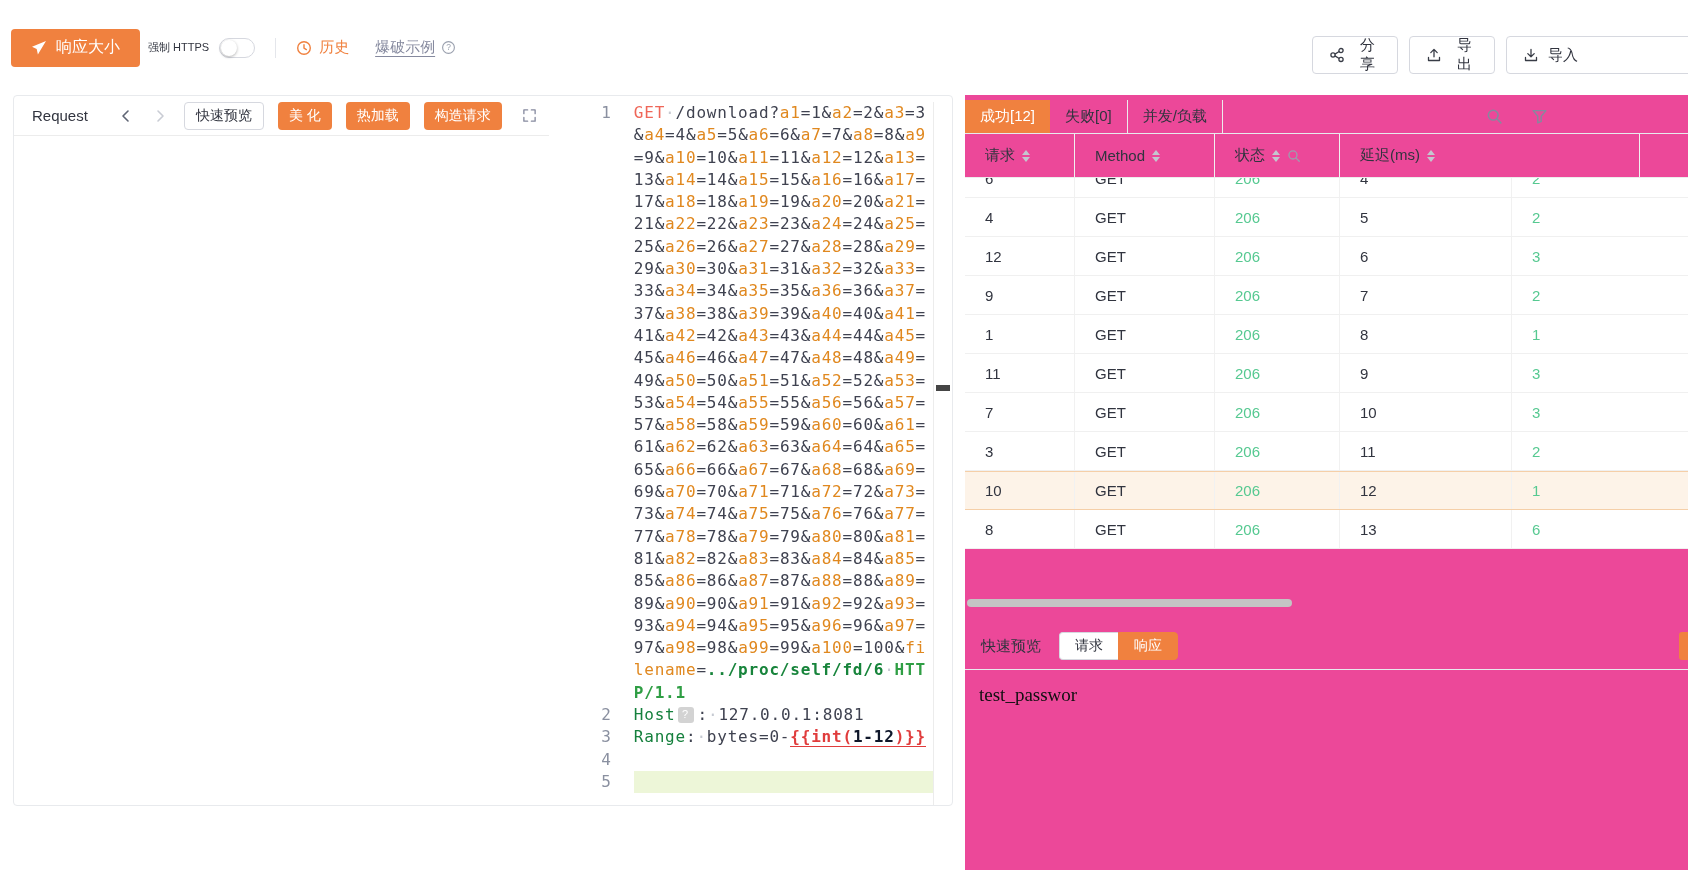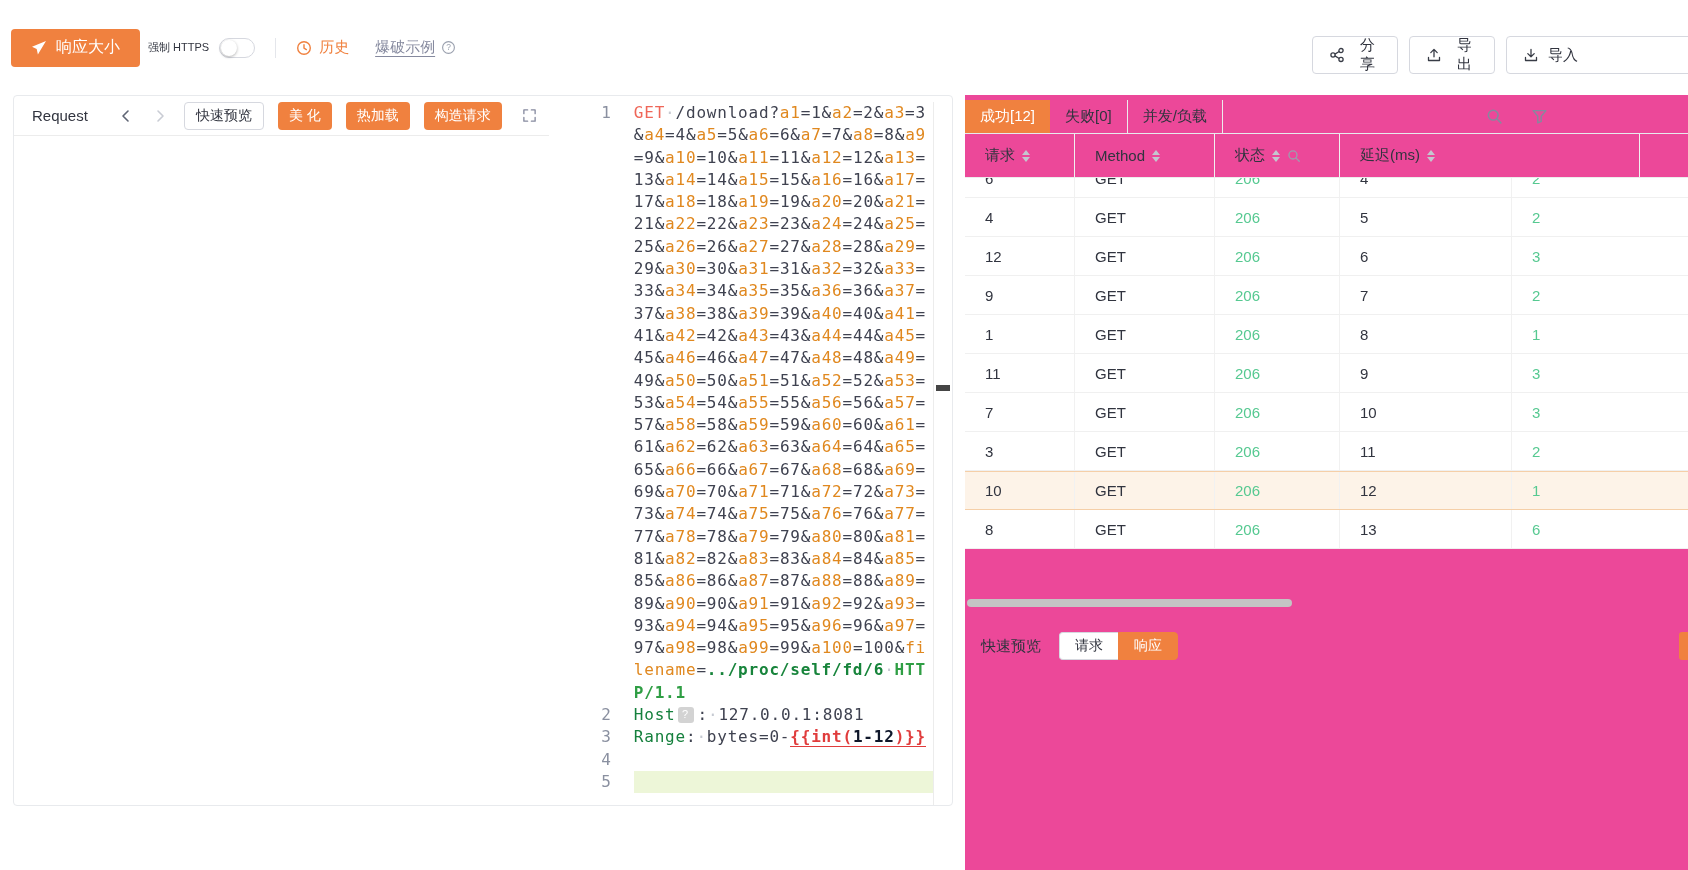--- a/index.html
+++ b/index.html
@@ -364,14 +364,15 @@
 
     <div class="preview-bar">
       <span class="preview-label">快速预览</span>
       <div class="seg">
         <div class="seg-btn">请求</div>
         <div class="seg-btn active">响应</div>
       </div>
       <div class="edge-orange"></div>
     </div>
 
+    <div class="preview-content">test_passwor</div>
   </section>
 </div>
 
 </body></html>

